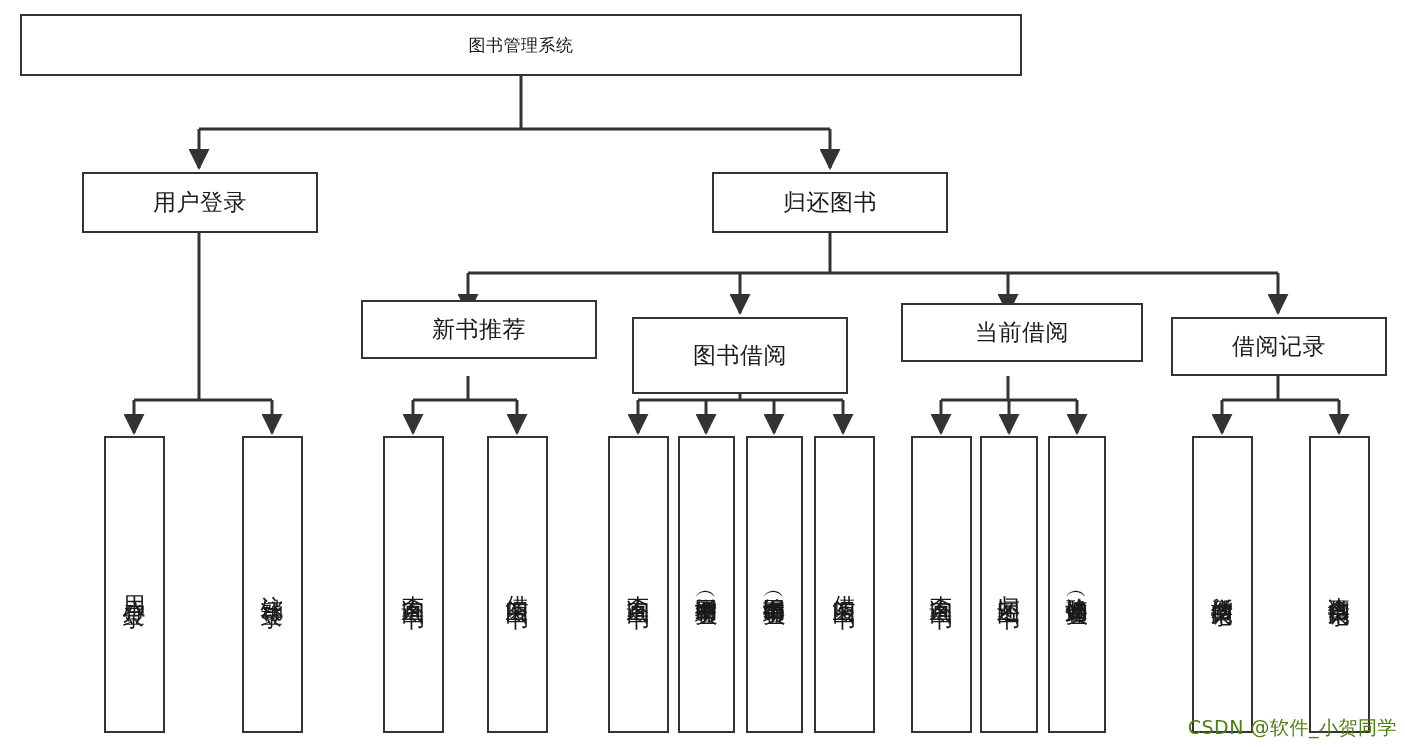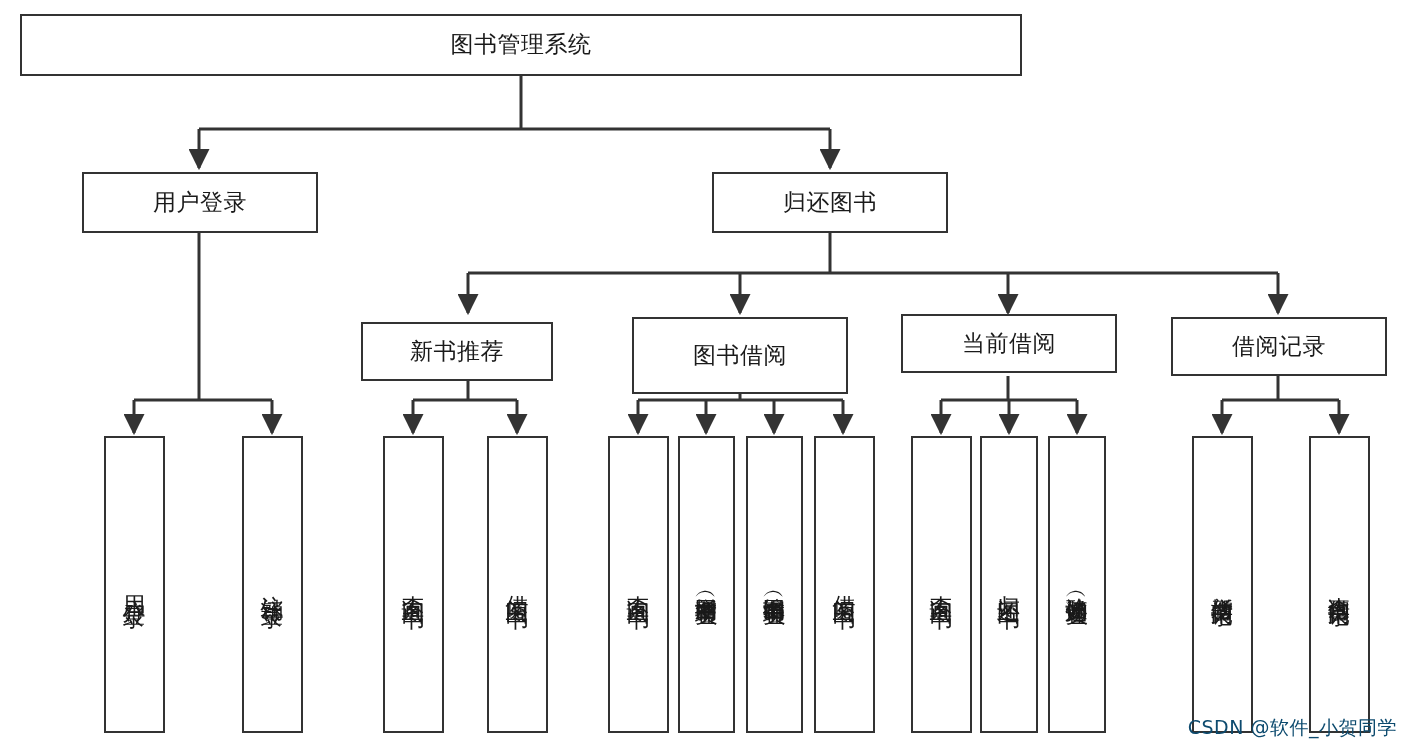--- a/index.html
+++ b/index.html
@@ -41,21 +41,21 @@
     line-height: 1.18;
     text-align: center;
     white-space: pre;
   }
   
   .node.horiz .label {
     font-size: 23px;
     letter-spacing: 0.5px;
   }
   .node.root .label {
-    font-size: 23px;
+    font-size: 17px;
   }
   
   .node.vert {
     align-items: center;
     justify-content: center;
   }
   .node.vert .label {
     writing-mode: vertical-rl;
     text-orientation: upright;
     font-size: 23px;
@@ -71,21 +71,21 @@
   .node.vert.twocol .label {
     font-size: 22px;
     letter-spacing: 1px;
     max-height: 268px;
   }
   #watermark {
     position: absolute;
     right: 8px;
     bottom: 6px;
     font-size: 19px;
-    color: #0c4a6e;
+    color: #4d7c0f;
     letter-spacing: 0.5px;
     z-index: 5;
     white-space: nowrap;
     font-family: "DejaVu Sans", "Liberation Sans", sans-serif;
   }
 </style>
 </head>
 <body>
 
 <div id="canvas">
@@ -147,29 +147,29 @@
   </div>
 
   <div class="node horiz" style="left:82px; top:172px; width:236px; height:61px;">
     <span class="label">用户登录</span>
   </div>
 
   <div class="node horiz" style="left:712px; top:172px; width:236px; height:61px;">
     <span class="label">归还图书</span>
   </div>
 
-  <div class="node horiz" style="left:361px; top:322px; width:192px; height:59px;">
+  <div class="node horiz" style="left:361px; top:300px; width:236px; height:59px;">
     <span class="label">新书推荐</span>
   </div>
 
   <div class="node horiz" style="left:632px; top:317px; width:216px; height:77px;">
     <span class="label">图书借阅</span>
   </div>
 
-  <div class="node horiz" style="left:901px; top:314px; width:216px; height:59px;">
+  <div class="node horiz" style="left:901px; top:303px; width:242px; height:59px;">
     <span class="label">当前借阅</span>
   </div>
 
   <div class="node horiz" style="left:1171px; top:317px; width:216px; height:59px;">
     <span class="label">借阅记录</span>
   </div>
 
   <div class="node vert" style="left:104px; top:436px; width:61px; height:297px;">
     <span class="label">用户登录</span>
   </div>

